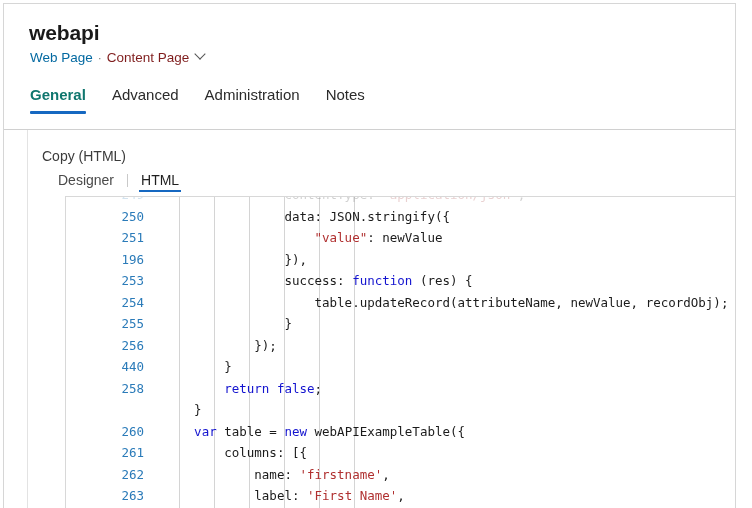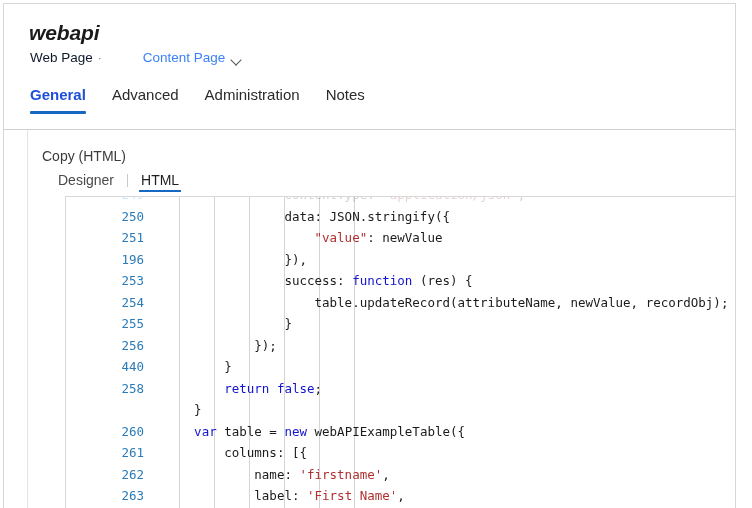--- a/index.html
+++ b/index.html
@@ -46,45 +46,43 @@
   }
 
   .entity-title {
     position: absolute;
     left: 25px;
     top: 17px;
     font-size: 21px;
     font-weight: 600;
     color: #1a1a1a;
     letter-spacing: -0.1px;
-    font-style: italic;
   }
 
   .subtitle-row {
     position: absolute;
     left: 26px;
     top: 46px;
     display: flex;
     align-items: center;
     font-size: 13.5px;
     color: #444444;
   }
-  .subtitle-type { color: #0f172a; }
+  .subtitle-type { color: #0369a1; }
   .subtitle-dot {
     margin: 0 5px;
     color: #7a7a7a;
     font-size: 12px;
     line-height: 1;
   }
   .subtitle-form {
-    color: #3b82f6;
+    color: #7f1d1d;
     display: flex;
-    align-items: flex-end;
+    align-items: flex-start;
     cursor: pointer;
-    margin-left: 36px;
   }
   .chev {
     display: inline-block;
     margin-left: 7px;
     width: 9px;
     height: 9px;
     position: relative;
   }
   .chev::before {
     content: "";
@@ -107,21 +105,21 @@
   }
   .tab {
     position: relative;
     padding: 0 13px 11px 13px;
     font-size: 15px;
     color: #2b2b2b;
     cursor: pointer;
     white-space: nowrap;
   }
   .tab:first-child { padding-left: 0; }
-  .tab.selected { font-weight: 600; color: #1d4ed8; }
+  .tab.selected { font-weight: 600; color: #0f766e; }
   .tab.selected::after {
     content: "";
     position: absolute;
     left: 0;
     right: 13px;
     bottom: 0;
     height: 3px;
     background: var(--accent, #1668c1);
     border-radius: 1px;
   }

